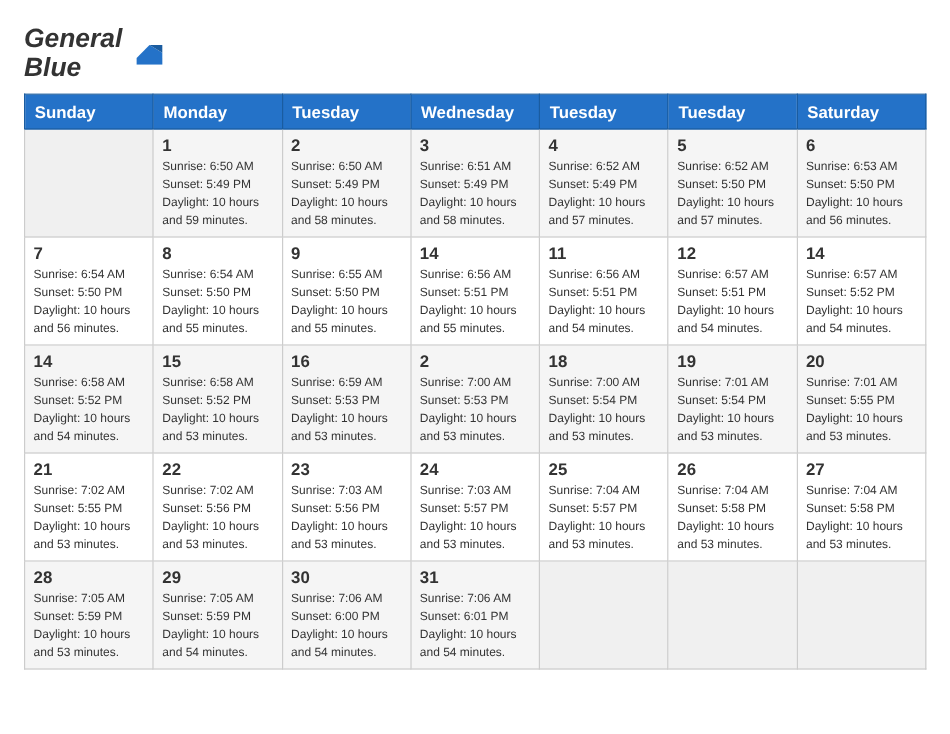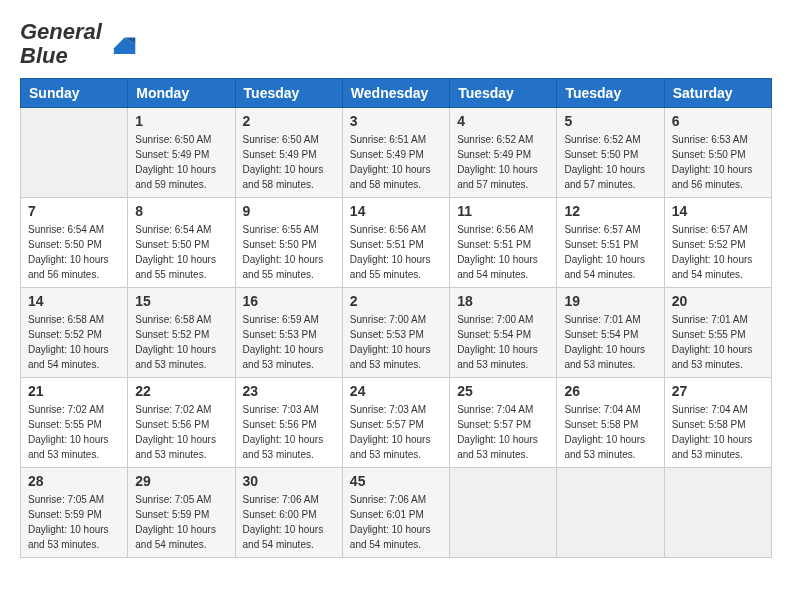--- a/index.html
+++ b/index.html
@@ -249,21 +249,21 @@
         </td>
         <td>
           <span class="day-num">29</span>
           <div class="day-info">Sunrise: 7:05 AM<br>Sunset: 5:59 PM<br>Daylight: 10 hours<br>and 54 minutes.</div>
         </td>
         <td>
           <span class="day-num">30</span>
           <div class="day-info">Sunrise: 7:06 AM<br>Sunset: 6:00 PM<br>Daylight: 10 hours<br>and 54 minutes.</div>
         </td>
         <td>
-          <span class="day-num">45</span>
+          <span class="day-num">31</span>
           <div class="day-info">Sunrise: 7:06 AM<br>Sunset: 6:01 PM<br>Daylight: 10 hours<br>and 54 minutes.</div>
         </td>
         <td class="empty"></td>
         <td class="empty"></td>
         <td class="empty"></td>
       </tr>
     </tbody>
 </table>
 
 </body></html>

